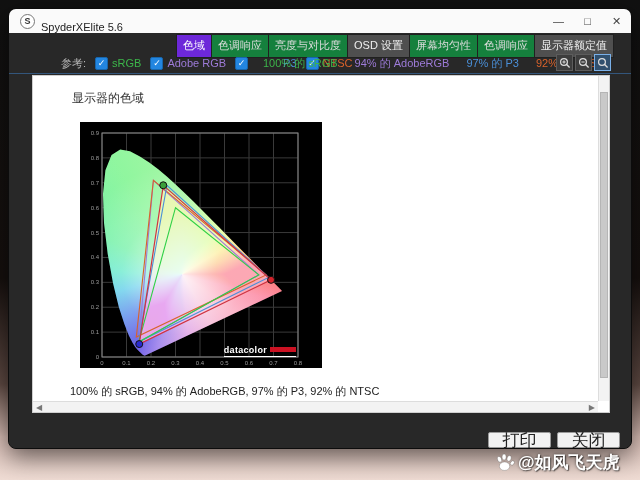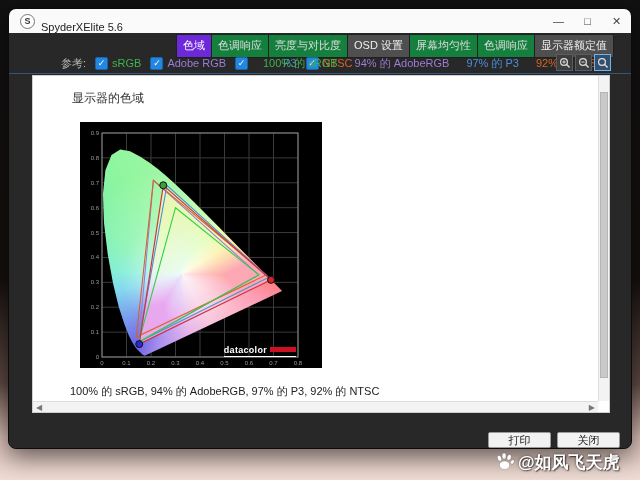--- a/index.html
+++ b/index.html
@@ -60,26 +60,26 @@
         #4a3ce0 212deg,#4a7ce8 232deg,#50c8e8 255deg,#58e8c8 272deg,#68f0a0 295deg,
         #84f594 330deg,#9cf59a 360deg);}
   .overlaysvg{left:22px;top:11px;}
   .dclogo{position:absolute;right:26px;bottom:11px;display:flex;align-items:center;
     border-bottom:1px solid #fff;padding-bottom:1px;}
   .dctext{color:#fff;font-size:9px;font-weight:bold;letter-spacing:.3px;}
   .dcbar{width:26px;height:5px;background:#cc1122;margin-left:3px;margin-bottom:1px;}
 
   
   .fbtn{position:absolute;width:63px;height:16px;background:#f2f2f2;border:1px solid #9a9a9a;border-radius:2px;
-    font-size:11px;color:#222;text-align:center;line-height:15px;box-sizing:border-box;}
+    font-size:17px;color:#222;text-align:center;line-height:15px;box-sizing:border-box;}
   .btn-print{left:479px;top:399px;}
   .btn-close{left:548px;top:399px;}
 
   
-  .watermark{position:absolute;left:494px;top:451px;display:flex;align-items:flex-start;gap:2px;color:#fff;
+  .watermark{position:absolute;left:494px;top:451px;display:flex;align-items:flex-end;gap:2px;color:#fff;
     font-size:17px;font-weight:bold;text-shadow:0 0 3px rgba(0,0,0,.6),1px 1px 1px rgba(0,0,0,.5);}
 </style>
 </head>
 <body>
 
 <div class="window">
   <div class="titlebar">
     <div class="appicon">S</div>
     <div class="apptitle">SpyderXElite 5.6</div>
     <div class="wctrls">

